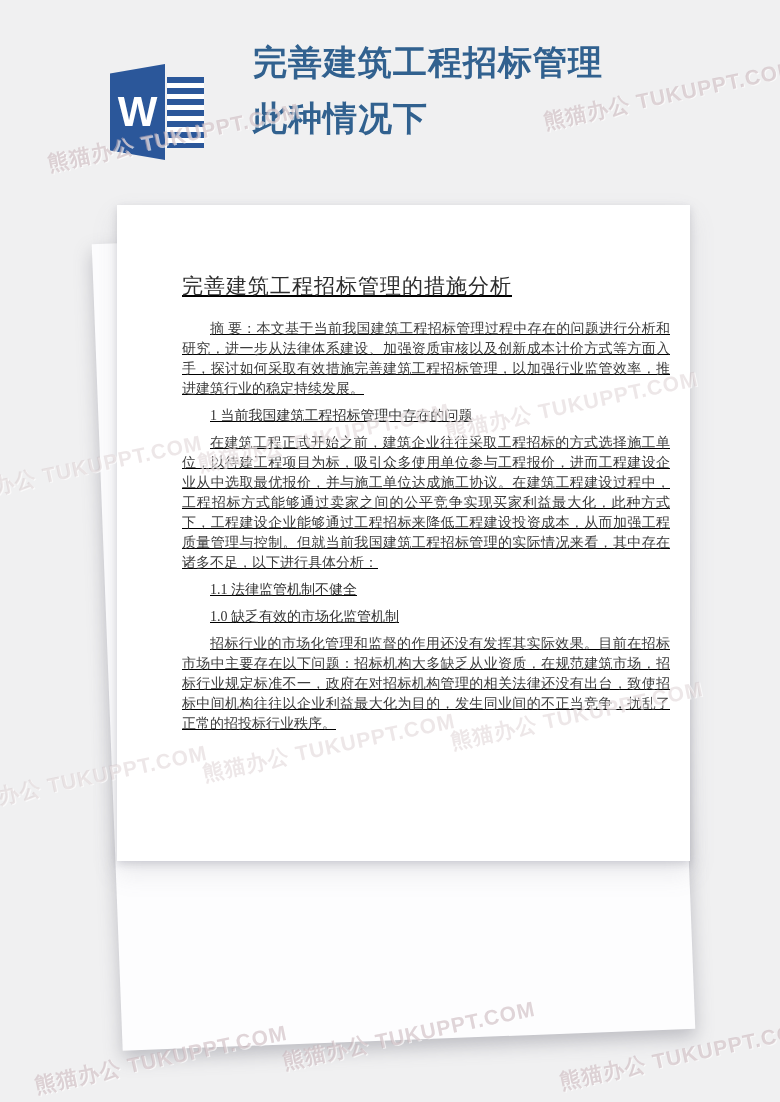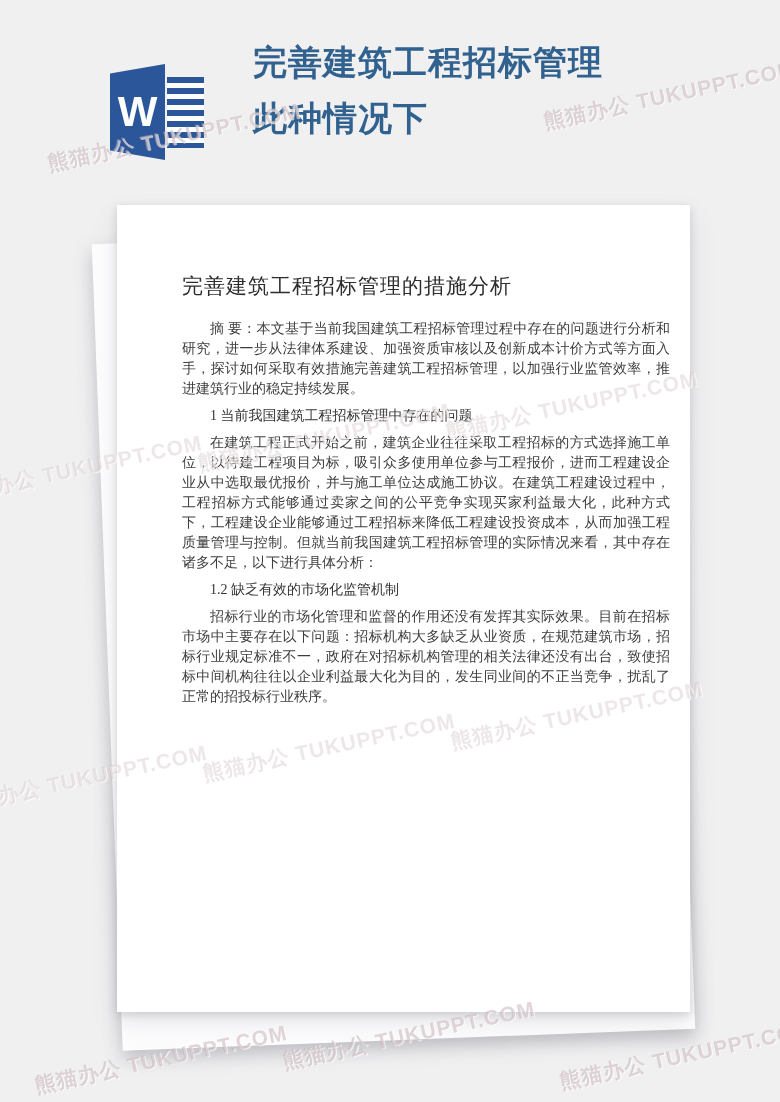--- a/index.html
+++ b/index.html
@@ -35,23 +35,24 @@
   .header-title .line{display:block;}
 
   
   .sheet-back{
     position:absolute;left:117px;top:205px;width:573px;height:807px;
     background:#fdfdfe;z-index:5;
     transform:translate(-10px,28px) rotate(-2.2deg);
     box-shadow:0 8px 18px rgba(95,95,110,.35);
   }
   .sheet-main{
-    position:absolute;left:117px;top:205px;width:573px;height:807px;
+    position:absolute;left:117px;top:205px;width:573px;height:656px;
     background:#ffffff;z-index:10;overflow:hidden;
     box-shadow:0 3px 8px rgba(120,120,135,.28),0 12px 24px rgba(120,120,135,.15);
+    text-decoration:underline;
   }
 
   
   .doc{
     padding:66px 20px 0 65px;
     color:#3d3d3d;font-size:14px;line-height:20px;
     text-align:justify;
   }
   .doc-title{
     font-size:21px;line-height:30px;color:#2d2d2d;
@@ -88,21 +89,22 @@
 </div>
 
 <div class="sheet-back"></div>
 
 <div class="sheet-main">
   <div class="doc">
     <h1 class="doc-title">完善建筑工程招标管理的措施分析</h1>
     <p>摘 要：本文基于当前我国建筑工程招标管理过程中存在的问题进行分析和研究，进一步从法律体系建设、加强资质审核以及创新成本计价方式等方面入手，探讨如何采取有效措施完善建筑工程招标管理，以加强行业监管效率，推进建筑行业的稳定持续发展。</p>
     <p class="h">1 当前我国建筑工程招标管理中存在的问题</p>
     <p>在建筑工程正式开始之前，建筑企业往往采取工程招标的方式选择施工单位，以待建工程项目为标，吸引众多使用单位参与工程报价，进而工程建设企业从中选取最优报价，并与施工单位达成施工协议。在建筑工程建设过程中，工程招标方式能够通过卖家之间的公平竞争实现买家利益最大化，此种方式下，工程建设企业能够通过工程招标来降低工程建设投资成本，从而加强工程质量管理与控制。但就当前我国建筑工程招标管理的实际情况来看，其中存在诸多不足，以下进行具体分析：</p>
-    <p class="h">1.2 缺乏有效的市场化监管机制</p>
+    <p class="h">1.1 法律监管机制不健全</p>
+    <p class="h">1.0 缺乏有效的市场化监管机制</p>
     <p>招标行业的市场化管理和监督的作用还没有发挥其实际效果。目前在招标市场中主要存在以下问题：招标机构大多缺乏从业资质，在规范建筑市场，招标行业规定标准不一，政府在对招标机构管理的相关法律还没有出台，致使招标中间机构往往以企业利益最大化为目的，发生同业间的不正当竞争，扰乱了正常的招投标行业秩序。</p>
   </div>
 </div>
 
 <span class="wm" style="left:48px;top:150px;">熊猫办公 TUKUPPT.COM</span>
 <span class="wm" style="left:544px;top:108px;">熊猫办公 TUKUPPT.COM</span>
 <span class="wm faint" style="left:-50px;top:482px;">熊猫办公 TUKUPPT.COM</span>
 <span class="wm faint" style="left:198px;top:450px;">熊猫办公 TUKUPPT.COM</span>
 <span class="wm faint" style="left:446px;top:418px;">熊猫办公 TUKUPPT.COM</span>
 <span class="wm faint" style="left:-45px;top:792px;">熊猫办公 TUKUPPT.COM</span>

